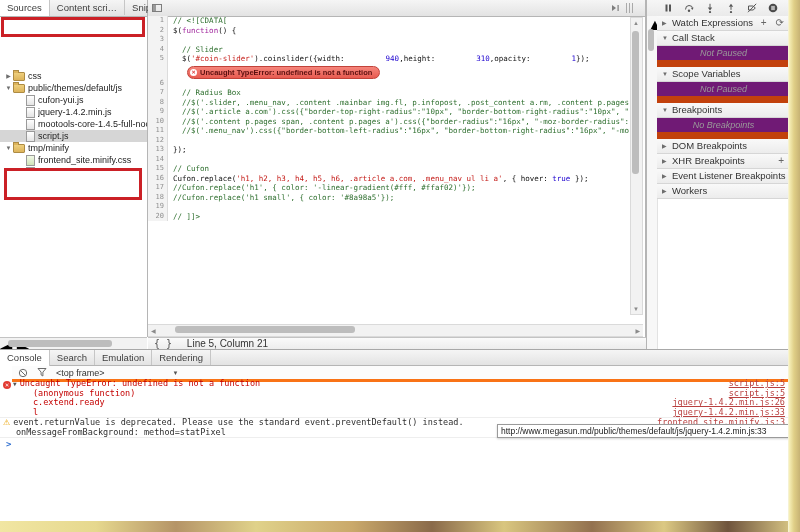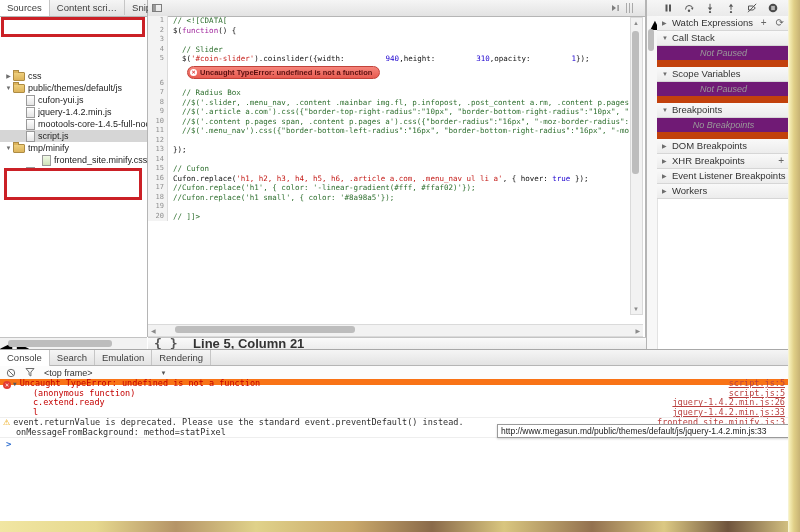--- a/index.html
+++ b/index.html
@@ -67,21 +67,21 @@
   #editor-vscroll{right:2px;top:17px;width:11px;height:296px;}
   #editor-vscroll .thumb{left:1px;top:13px;width:7px;height:143px;}
   #editor-hscroll{left:0;bottom:0;width:495px;height:11px;border-left:none;border-right:none;}
   #editor-hscroll .thumb{left:27px;top:1px;width:180px;height:7px;}
   #nav-hscroll{position:absolute;left:0;top:337px;width:147px;height:12px;background:#f2f2f2;border-top:1px solid #c3c3c3;}
   #nav-hscroll .thumb{left:8px;top:2px;width:104px;height:7px;}
 
   
   #status-bar{position:absolute;left:148px;top:337px;width:641px;height:12px;
      background:linear-gradient(#fafafa,#ececec);border-top:1px solid #c3c3c3;
-     font-size:13px;line-height:12px;color:#333;font-weight:bold;}
+     font-size:10px;line-height:12px;color:#333;}
   #pretty-print{display:inline-block;padding:0 4px 0 6px;font-family:"DejaVu Sans Mono",monospace;color:#555;}
   #cursor-pos{padding-left:8px;}
 
   
   #sidebar{position:absolute;left:646px;top:0;width:143px;height:349px;background:#fff;border-left:1px solid #b5b5b5;}
   #debug-toolbar{height:16px;border-bottom:1px solid #cecece;background:linear-gradient(#f6f6f6,#eaeaea);
      display:flex;align-items:center;gap:11px;padding:0 6px 0 16px;}
   #sidebar-scroll{position:absolute;left:0;top:16px;width:10px;bottom:0;background:#f7f7f7;border-right:1px solid #e2e2e2;}
   #sidebar-scroll .arr{left:2px;top:4px;}
   #sidebar-scroll .thumb{left:1px;top:13px;width:6px;height:22px;}
@@ -89,22 +89,22 @@
   .shead{height:14px;line-height:14px;background:linear-gradient(#f9f9f9,#ececec);
      border-bottom:1px solid #d6d6d6;display:flex;align-items:center;padding-left:5px;}
   .shead .sarrow{width:10px;font-size:6px;color:#6e6e6e;}
   .sacts{margin-left:auto;display:flex;gap:9px;padding-right:6px;color:#666;font-size:10px;line-height:10px;}
   .sbody{height:14px;line-height:14px;text-align:center;font-size:9px;font-style:italic;color:#9a9a9a;
      background:#701a75;border-bottom:7px solid #c2410c;}
 
   
   #console-panel{position:absolute;left:0;top:349px;width:789px;height:172px;background:#fff;border-top:1px solid #a8a8a8;}
   #console-tabs{height:15px;}
-  #console-toolbar{height:13px;background:#fcfcfc;border-bottom:6px solid #f97316;
-     display:flex;align-items:center;gap:9px;padding:0 6px;font-size:9px;color:#333;}
+  #console-toolbar{height:13px;background:#fcfcfc;border-bottom:3px solid #f97316;
+     display:flex;align-items:center;gap:9px;padding:0 6px;font-size:9px;color:#333;margin-left:12px;}
   #frame-selector{display:flex;align-items:center;}
   #frame-selector .dd{margin-left:68px;font-size:6px;color:#555;}
   #console-rows{position:absolute;left:0;top:29px;right:0;font-family:"DejaVu Sans Mono",monospace;font-size:8.5px;}
   .crow{min-height:9.4px;line-height:9.4px;padding:0 4px 0 3px;overflow:hidden;}
   .crow.gend{border-bottom:1px solid #eee;}
   .crow .ctext{white-space:pre;}
   .crow.error,.crow.error .ctext{color:#c40000;}
   .crow.warning .ctext,.crow.log .ctext{color:#2e2e2e;}
   .clink{float:right;color:#b94040;text-decoration:underline;}
   .cicon-err{display:inline-block;width:8px;height:8px;border-radius:50%;background:#e23b32;color:#fff;
@@ -158,21 +158,21 @@
         </div>
         <div class="trow sel" style="padding-left: 26px;">
           <span class="ticon file js"></span>
           <span class="tlabel">script.js</span>
         </div>
         <div class="trow" style="padding-left: 4px;">
           <span class="tarrow">▼</span>
           <span class="ticon folder"></span>
           <span class="tlabel">tmp/minify</span>
         </div>
-        <div class="trow" style="padding-left: 42px;">
+        <div class="trow" style="padding-left: 26px;">
           <span class="ticon file css"></span>
           <span class="tlabel">frontend_site.minify.css</span>
         </div>
         <div class="trow" style="padding-left: 26px;">
           <span class="ticon file js"></span>
           <span class="tlabel">frontend_site.minify.js</span>
         </div>
         <div class="trow" style="padding-left: 20px;">
           <span class="ticon file pg"></span>
           <span class="tlabel">home</span>

